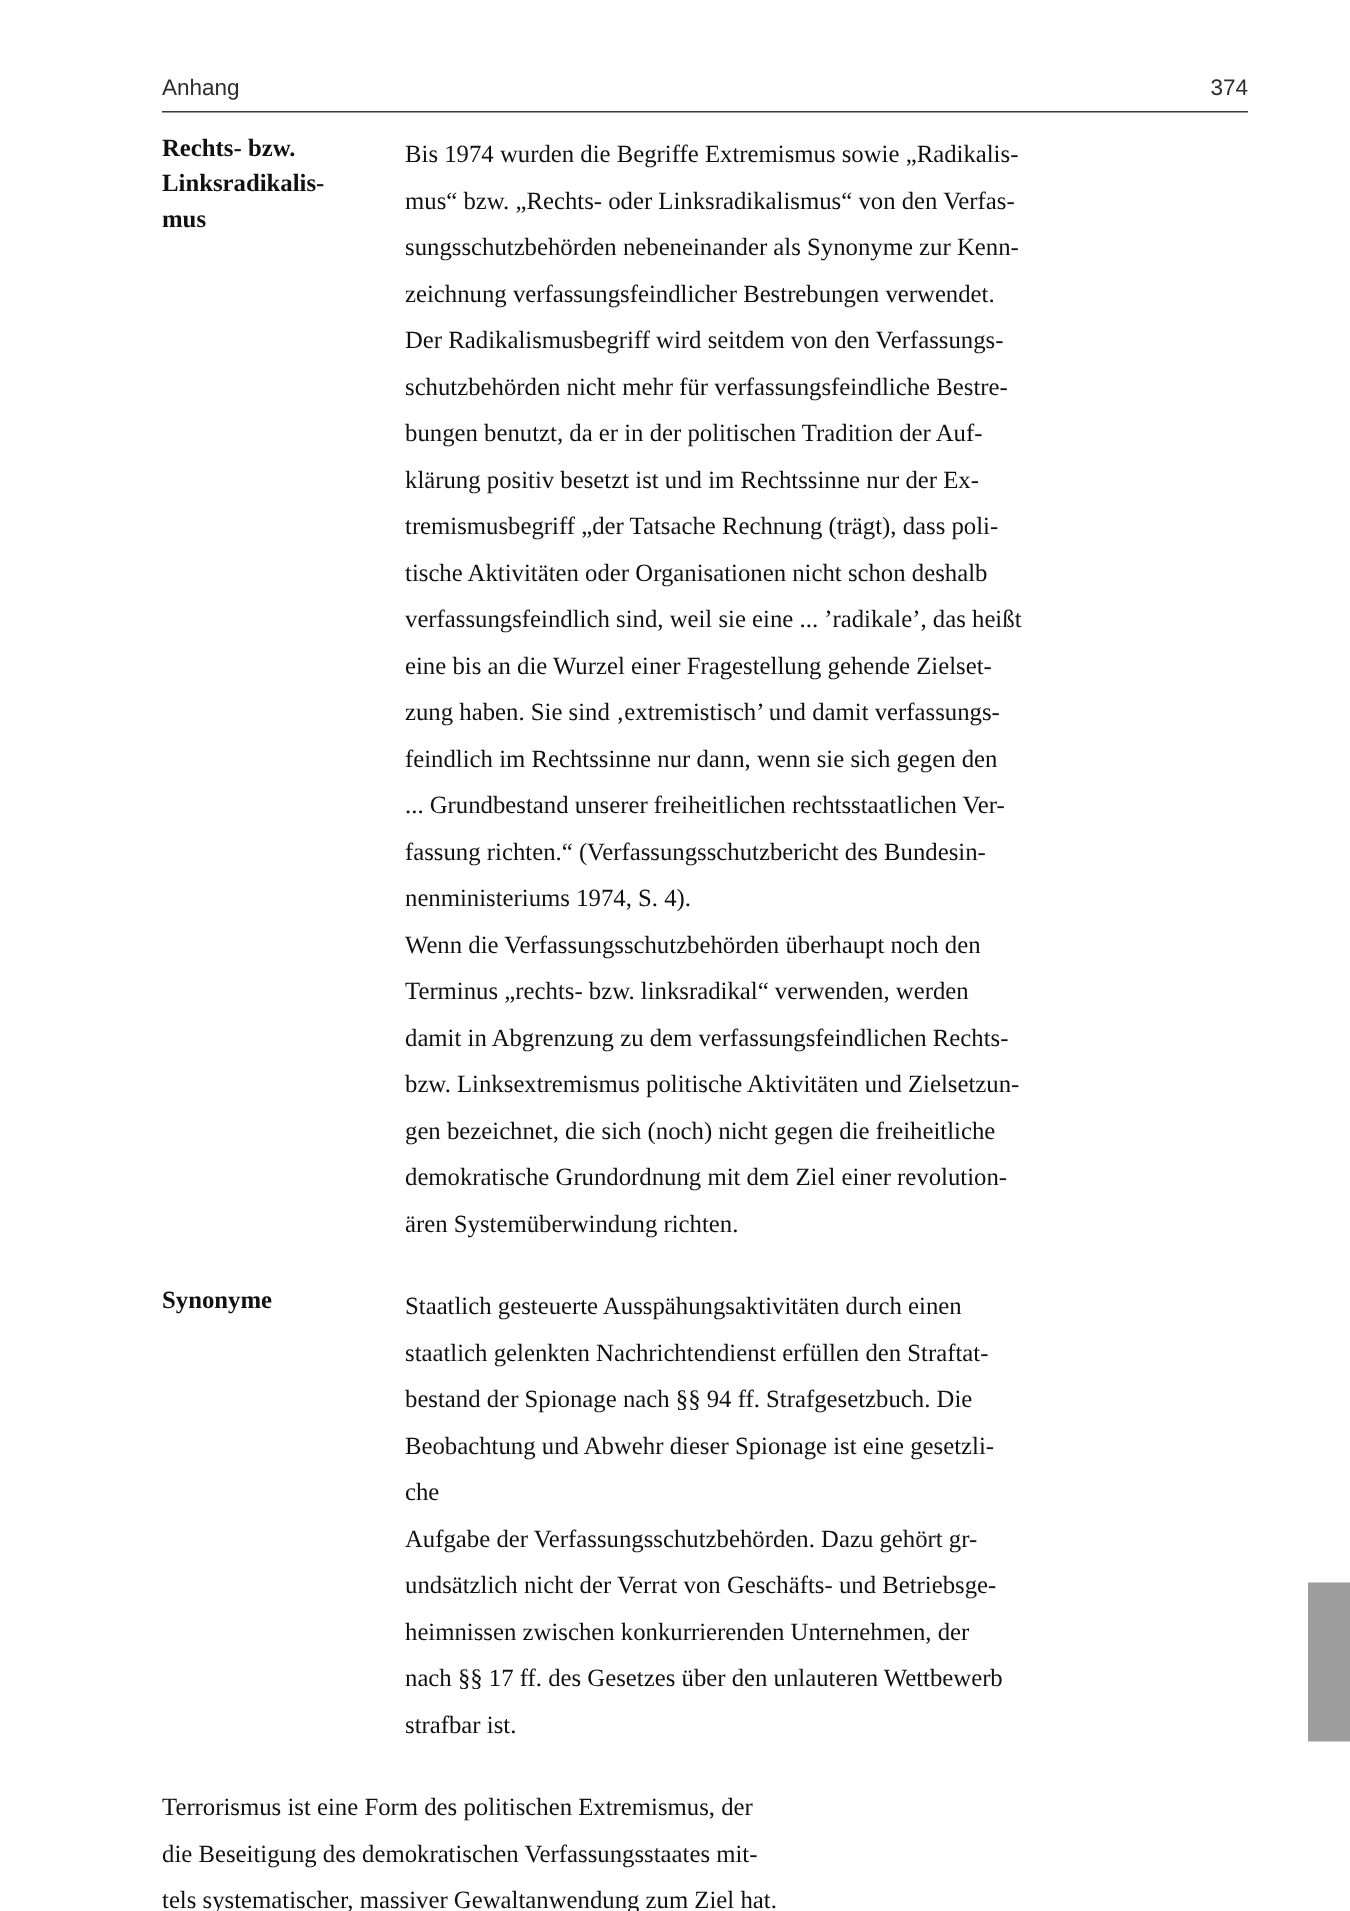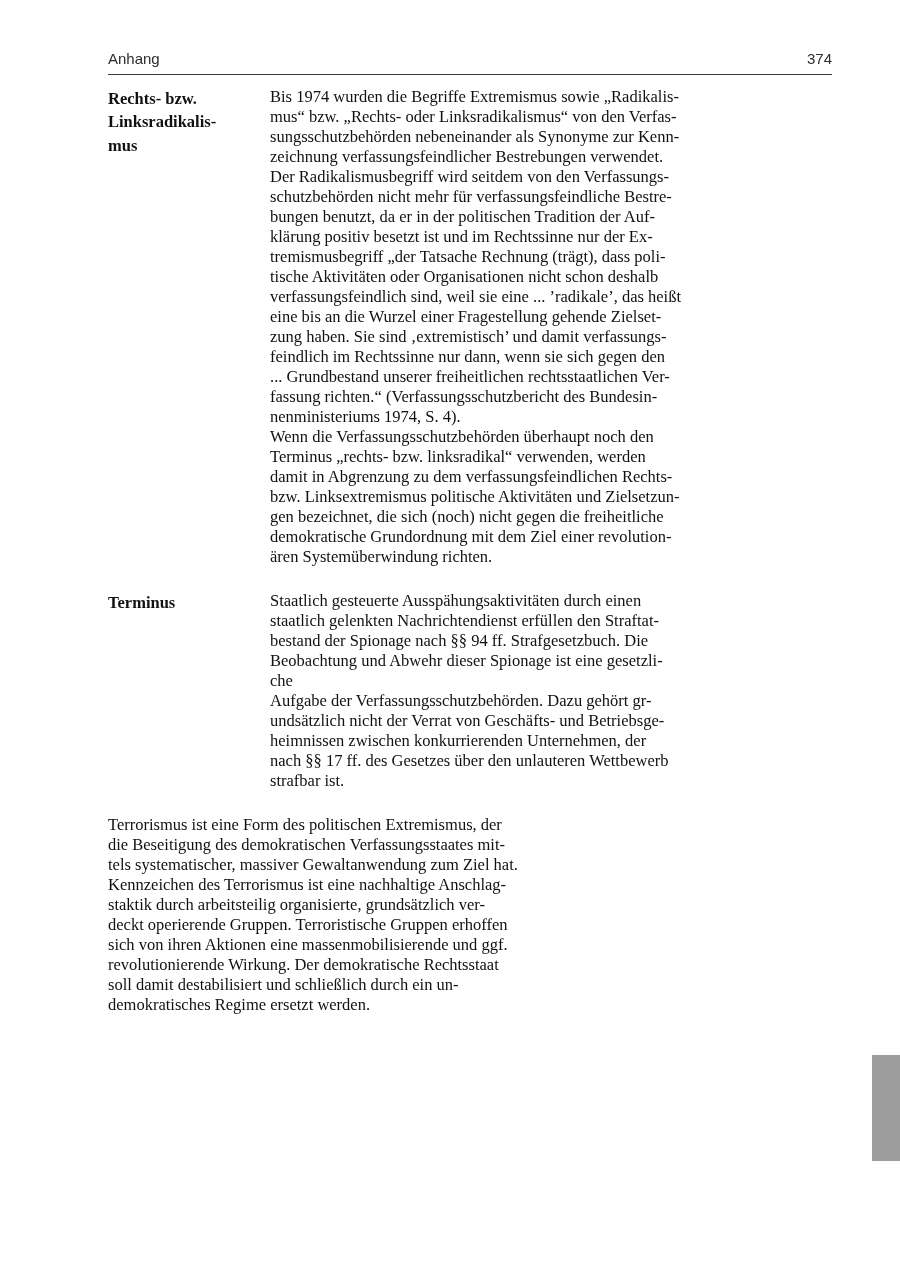--- a/index.html
+++ b/index.html
@@ -46,21 +46,21 @@
       font-size: 16.5px;
       line-height: 23.3px;
       white-space: pre-line;
       color: #111111;
       padding-right: 8px;
       box-sizing: border-box;
     }
     .definition {
       flex: 1;
       font-size: 16.5px;
-      line-height: 20px;
+      line-height: 31px;
       white-space: pre-line;
       color: #111111;
     }
     .edge-tab {
       position: absolute;
       right: 0;
       top: 1055px;
       width: 28px;
       height: 106px;
       background: #9d9d9d;
@@ -103,21 +103,21 @@
 Wenn die Verfassungsschutzbehörden überhaupt noch den
 Terminus „rechts- bzw. linksradikal“ verwenden, werden
 damit in Abgrenzung zu dem verfassungsfeindlichen Rechts-
 bzw. Linksextremismus politische Aktivitäten und Zielsetzun-
 gen bezeichnet, die sich (noch) nicht gegen die freiheitliche
 demokratische Grundordnung mit dem Ziel einer revolution-
 ären Systemüberwindung richten.</div>
       </div>
 
       <div class="entry">
-        <div class="term">Terminus</div>
+        <div class="term">Synonyme</div>
         <div class="definition">Staatlich gesteuerte Ausspähungsaktivitäten durch einen
 staatlich gelenkten Nachrichtendienst erfüllen den Straftat-
 bestand der Spionage nach §§ 94 ff. Strafgesetzbuch. Die
 Beobachtung und Abwehr dieser Spionage ist eine gesetzli-
 che
 Aufgabe der Verfassungsschutzbehörden. Dazu gehört gr-
 undsätzlich nicht der Verrat von Geschäfts- und Betriebsge-
 heimnissen zwischen konkurrierenden Unternehmen, der
 nach §§ 17 ff. des Gesetzes über den unlauteren Wettbewerb
 strafbar ist.</div>

